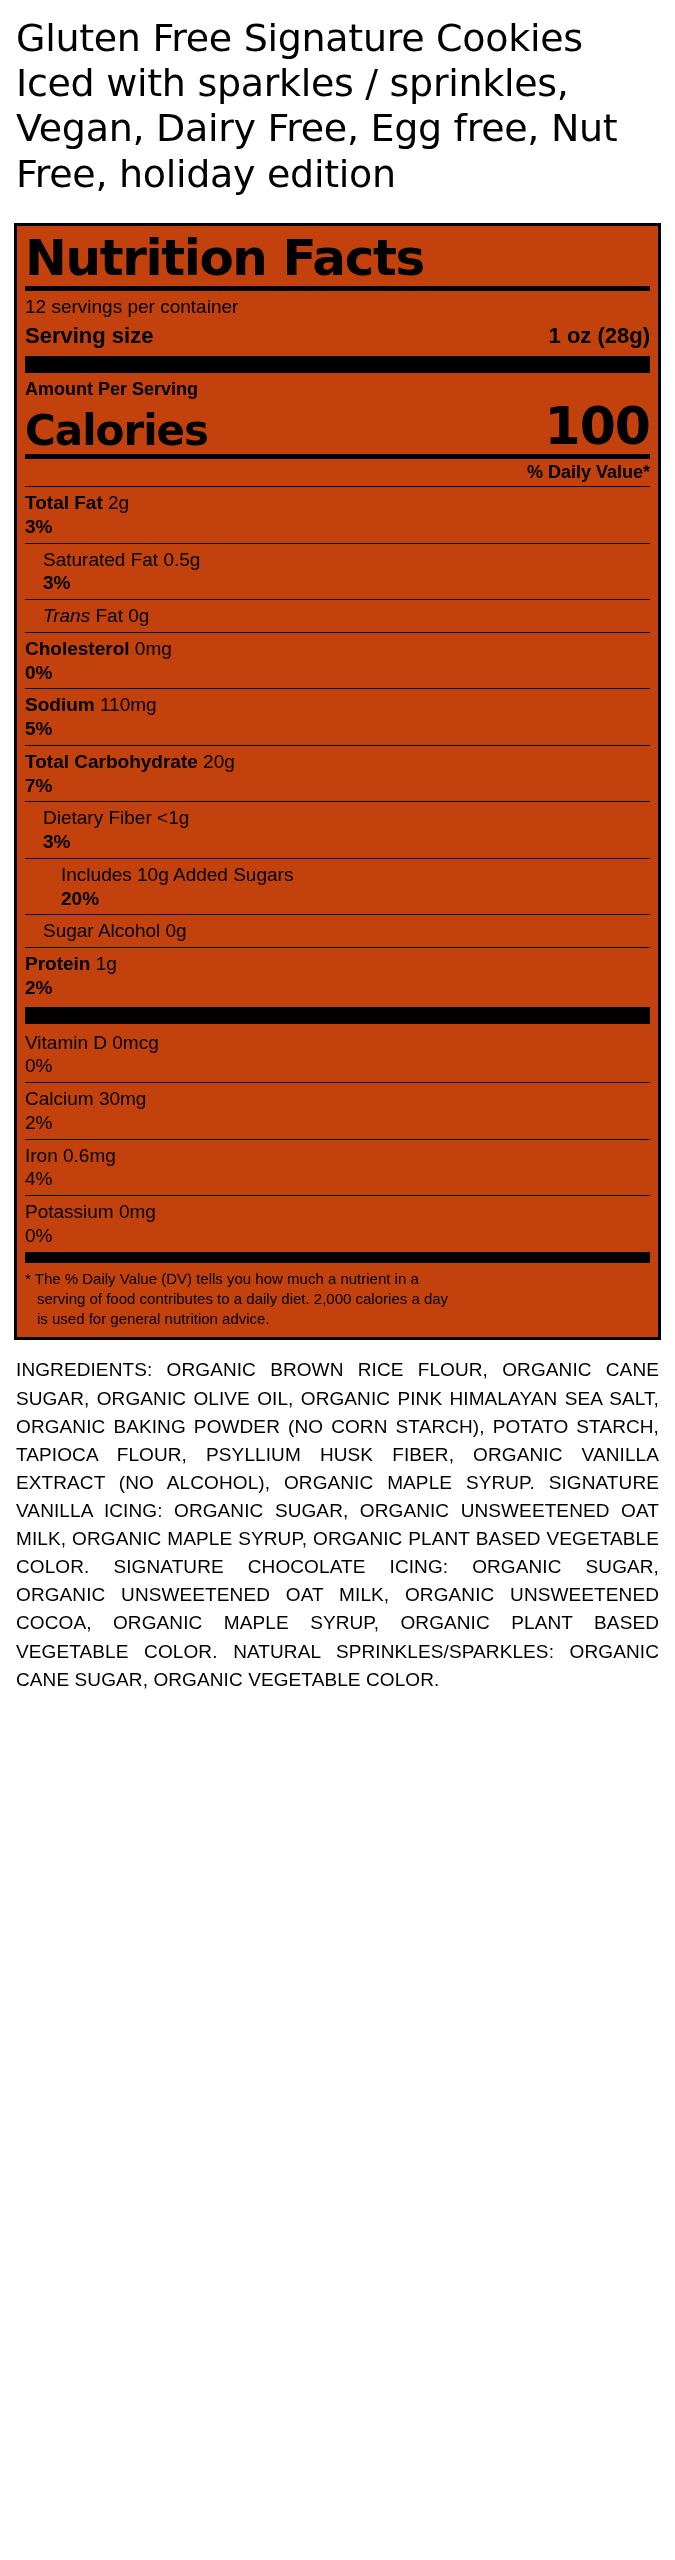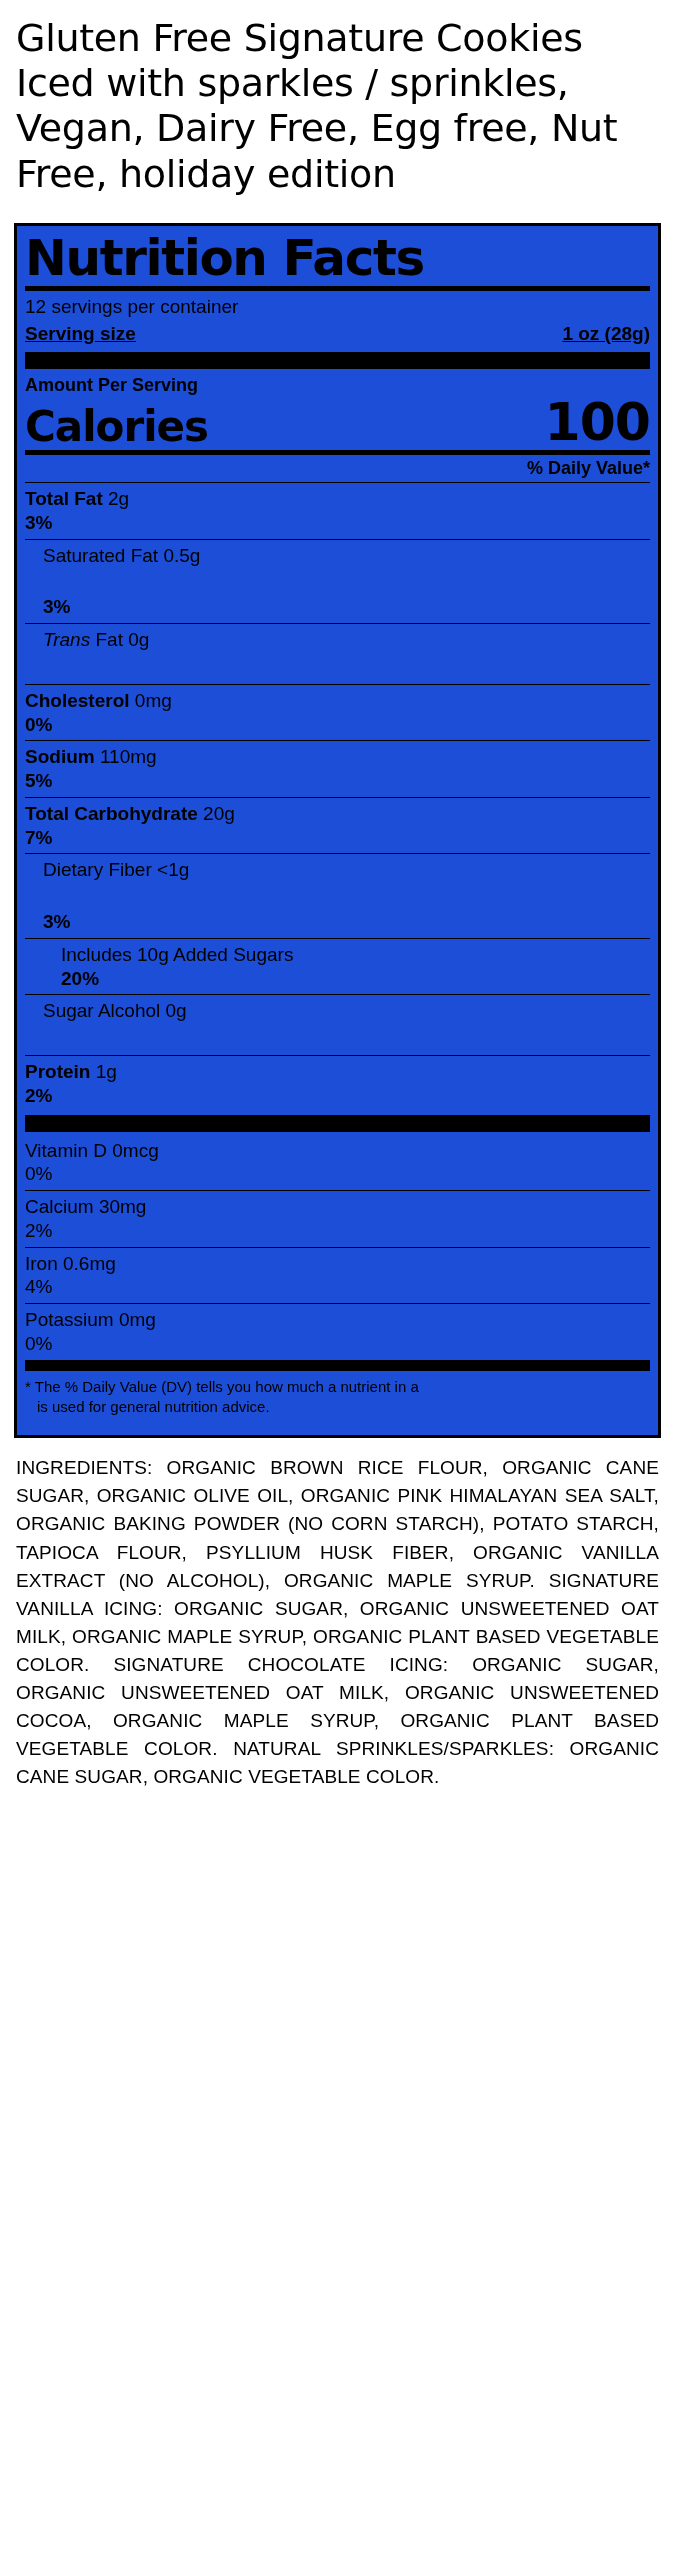--- a/index.html
+++ b/index.html
@@ -26,24 +26,24 @@
     line-height: 1.19;
     font-weight: 400;
     letter-spacing: -0.3px;
     margin: 6px 0 26px 2px;
     color: #000;
   }
 
   
   .nf {
     border: 3px solid #000;
-    padding: 4px 8px 16px 8px;
+    padding: 4px 8px 6px 8px;
     font-family: "Liberation Sans", sans-serif;
     color: #000;
-    background: #1d4ed8;
+    background: #c2410c;
   }
   .nf-title {
     font-family: "DejaVu Sans", sans-serif;
     font-size: 50px;
     font-weight: 700;
     line-height: 1.05;
     letter-spacing: -1.4px;
     margin: 2px 0 2px 0;
   }
   .rule-thin { border-top: 1px solid #000; }
@@ -53,24 +53,23 @@
 
   .servings {
     font-size: 19px;
     padding: 5px 0 2px 0;
     line-height: 1.2;
   }
   .serving-size-row {
     display: flex;
     justify-content: space-between;
     align-items: flex-end;
-    font-size: 19px;
+    font-size: 22px;
     font-weight: 700;
     padding: 2px 0 4px 0;
-    text-decoration: underline;
   }
 
   .amount-per {
     font-size: 18px;
     font-weight: 700;
     padding: 3px 0 0 0;
   }
   .calories-row {
     display: flex;
     justify-content: space-between;
@@ -104,21 +103,21 @@
     justify-content: space-between;
     align-items: baseline;
     font-size: 19px;
     padding: 4px 0 4px 0;
     line-height: 1.25;
     flex-direction: column;
   }
   .nf-row .lbl { }
   .nf-row .val { font-weight: 700; }
   .b { font-weight: 700; }
-  .indent-1 { padding-left: 18px; gap: 28px; }
+  .indent-1 { padding-left: 18px; }
   .indent-2 { padding-left: 36px; }
   .ital { font-style: italic; }
 
   .footnote {
     font-size: 15px;
     line-height: 1.35;
     padding: 6px 0 2px 0;
   }
   .footnote .fn-indent { display: block; padding-left: 12px; }
 
@@ -247,20 +246,21 @@
     <div class="rule-thin"></div>
     <div class="nf-row">
       <span class="lbl">Potassium 0mg</span>
       <span>0%</span>
     </div>
 
     <div class="rule-thick"></div>
 
     <div class="footnote">
       <span>* The % Daily Value (DV) tells you how much a nutrient in a</span>
+      <span class="fn-indent">serving of food contributes to a daily diet. 2,000 calories a day</span>
       <span class="fn-indent">is used for general nutrition advice.</span>
     </div>
 
   </div>
 
   <div class="ingredients">INGREDIENTS: ORGANIC BROWN RICE FLOUR, ORGANIC CANE SUGAR, ORGANIC OLIVE OIL, ORGANIC PINK HIMALAYAN SEA SALT, ORGANIC BAKING POWDER (NO CORN STARCH), POTATO STARCH, TAPIOCA FLOUR, PSYLLIUM HUSK FIBER, ORGANIC VANILLA EXTRACT (NO ALCOHOL), ORGANIC MAPLE SYRUP. SIGNATURE VANILLA ICING: ORGANIC SUGAR, ORGANIC UNSWEETENED OAT MILK, ORGANIC MAPLE SYRUP, ORGANIC PLANT BASED VEGETABLE COLOR. SIGNATURE CHOCOLATE ICING: ORGANIC SUGAR, ORGANIC UNSWEETENED OAT MILK, ORGANIC UNSWEETENED COCOA, ORGANIC MAPLE SYRUP, ORGANIC PLANT BASED VEGETABLE COLOR. NATURAL SPRINKLES/SPARKLES: ORGANIC CANE SUGAR, ORGANIC VEGETABLE COLOR.</div>
 
 </div>
 
 </body></html>

